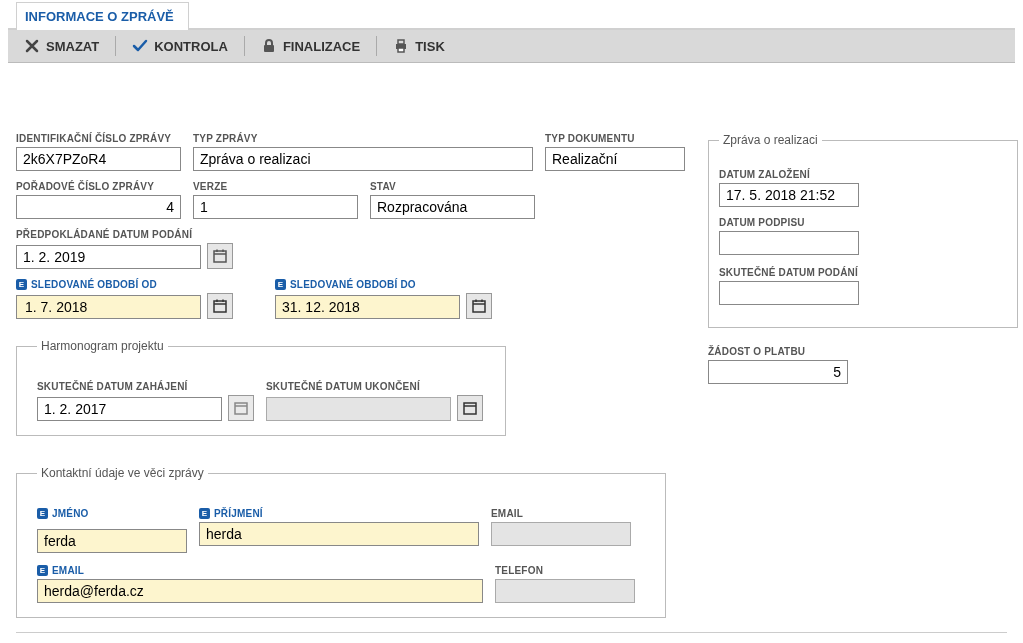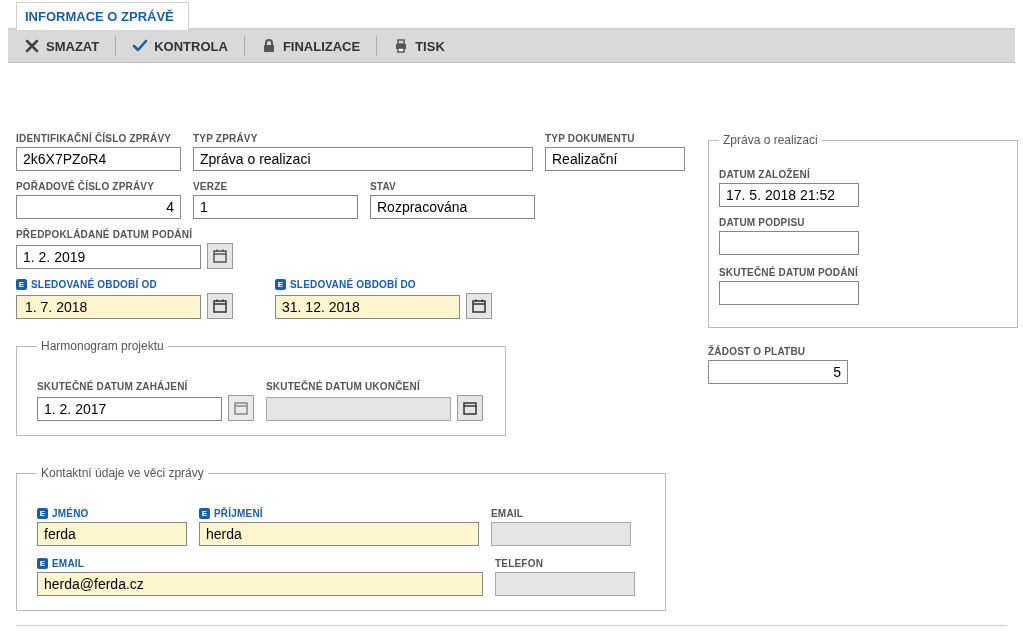--- a/index.html
+++ b/index.html
@@ -305,21 +305,21 @@
   </fieldset>
 
   <fieldset style="width:650px; margin-top:30px">
     <legend>Kontaktní údaje ve věci zprávy</legend>
     <div class="row" style="margin-bottom:12px">
       <div class="field">
         <span class="label req">
           <span class="info-icon">E</span>
           <span>JMÉNO</span>
         </span>
-        <input type="text" class="yellow" style="width: 150px;" value="ferda">
+        <input type="text" class="yellow" style="width: 150px; margin-top: 7px;" value="ferda">
       </div>
       <div class="field">
         <span class="label req">
           <span class="info-icon">E</span>
           <span>PŘÍJMENÍ</span>
         </span>
         <input type="text" class="yellow" style="width: 280px;" value="herda">
       </div>
       <div class="field">
         <span class="label">EMAIL</span>

